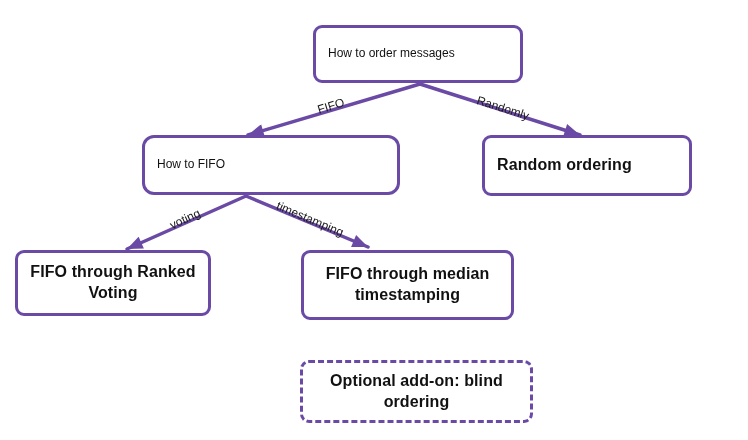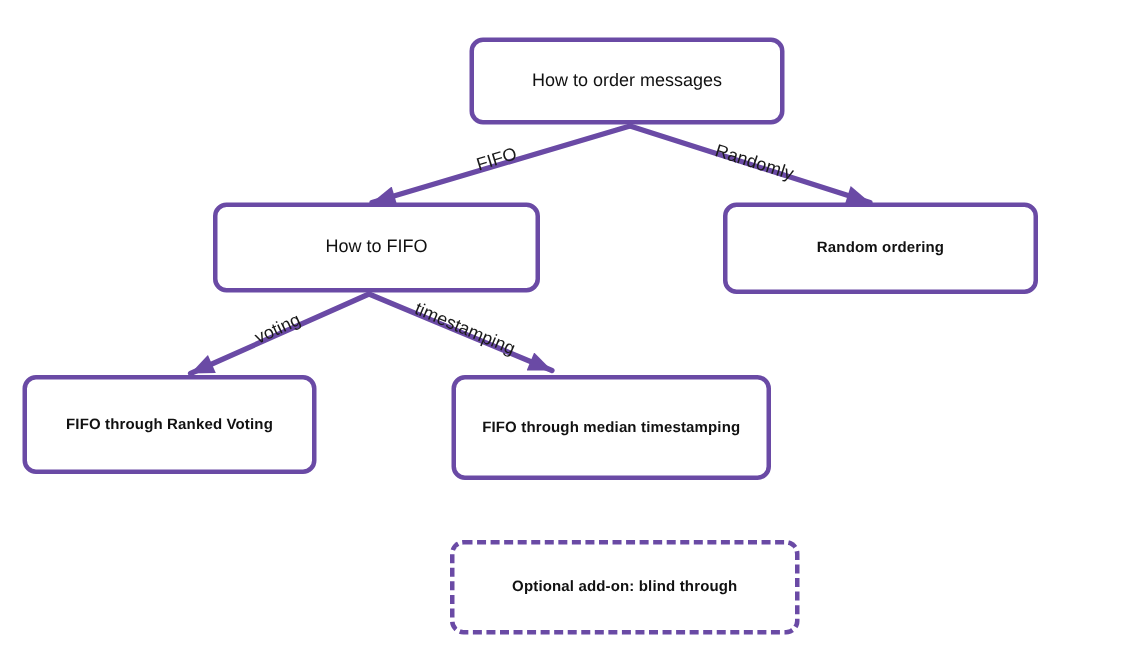--- a/index.html
+++ b/index.html
@@ -3,25 +3,25 @@
 <meta charset="utf-8">
 <style>
   html,body { margin:0; padding:0; background:#ffffff; }
   .canvas {
     position:relative; width:748px; height:440px; background:#ffffff;
     font-family:"Liberation Sans", sans-serif; overflow:hidden;
   }
   .edges { position:absolute; left:0; top:0; width:748px; height:440px; }
   .node {
     position:absolute; box-sizing:border-box;
-    display:flex; align-items:center; justify-content:center; text-align:center;
+    display:flex; align-items:center; justify-content:flex-start; text-align:center;
     background:#ffffff; border:3.5px solid #6A4AA5; border-radius:9px;
     color:#111111; font-size:12px; line-height:1.3; padding:4px 12px;
   }
-  .node.bold { font-weight:bold; font-size:10px; letter-spacing:0.1px; }
+  .node.bold { font-weight:bold; font-size:16px; letter-spacing:0.1px; }
   .node.dashed { border-style:dashed; }
   .edge-label {
     position:absolute; font-size:12px; color:#1a1a1a; white-space:nowrap;
     background:transparent;
   }
 </style>
 </head>
 <body>
 
 <div class="canvas">
@@ -35,38 +35,38 @@
     <line x1="420" y1="84" x2="248" y2="135" stroke="#6A4AA5" stroke-width="3.5" stroke-linecap="round" marker-end="url(#arrow)"></line>
     <line x1="420" y1="84" x2="580" y2="135" stroke="#6A4AA5" stroke-width="3.5" stroke-linecap="round" marker-end="url(#arrow)"></line>
     <line x1="246" y1="196" x2="127" y2="249" stroke="#6A4AA5" stroke-width="3.5" stroke-linecap="round" marker-end="url(#arrow)"></line>
     <line x1="246" y1="196" x2="368" y2="247" stroke="#6A4AA5" stroke-width="3.5" stroke-linecap="round" marker-end="url(#arrow)"></line>
   </svg>
 
   <div class="node" style="left:313px; top:25px; width:210px; height:58px;">
     <span>How to order messages</span>
   </div>
 
-  <div class="node" style="left:142px; top:135px; width:218px; height:60px;">
+  <div class="node" style="left:142px; top:135px; width:258px; height:60px;border-radius:12px;">
     <span>How to FIFO</span>
   </div>
 
   <div class="node bold" style="left:482px; top:135px; width:210px; height:61px;">
     <span>Random ordering</span>
   </div>
 
   <div class="node bold" style="left:15px; top:250px; width:196px; height:66px;">
     <span>FIFO through Ranked Voting</span>
   </div>
 
   <div class="node bold" style="left:267px; top:250px; width:213px; height:70px;margin-left:34px;">
     <span>FIFO through median timestamping</span>
   </div>
 
   <div class="node bold dashed" style="left:300px; top:360px; width:233px; height:63px;">
-    <span>Optional add-on: blind through</span>
+    <span>Optional add-on: blind ordering</span>
   </div>
 
   <div class="edge-label" style="left:331px; top:106px; transform:translate(-50%,-50%) rotate(-17deg);">FIFO</div>
 
   <div class="edge-label" style="left:503px; top:108px; transform:translate(-50%,-50%) rotate(17.5deg);">Randomly</div>
 
   <div class="edge-label" style="left:185px; top:219px; transform:translate(-50%,-50%) rotate(-25deg);">voting</div>
 
   <div class="edge-label" style="left:310px; top:219px; transform:translate(-50%,-50%) rotate(23deg);">timestamping</div>
 

